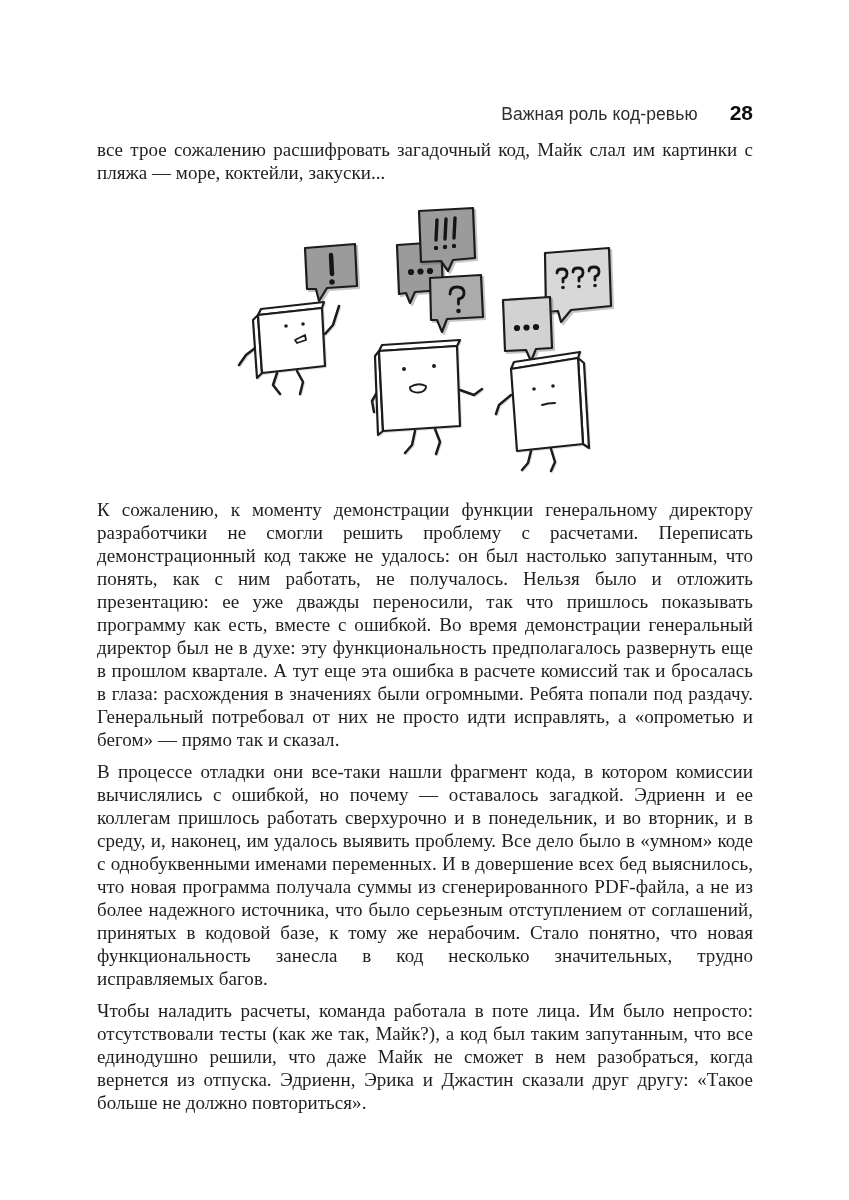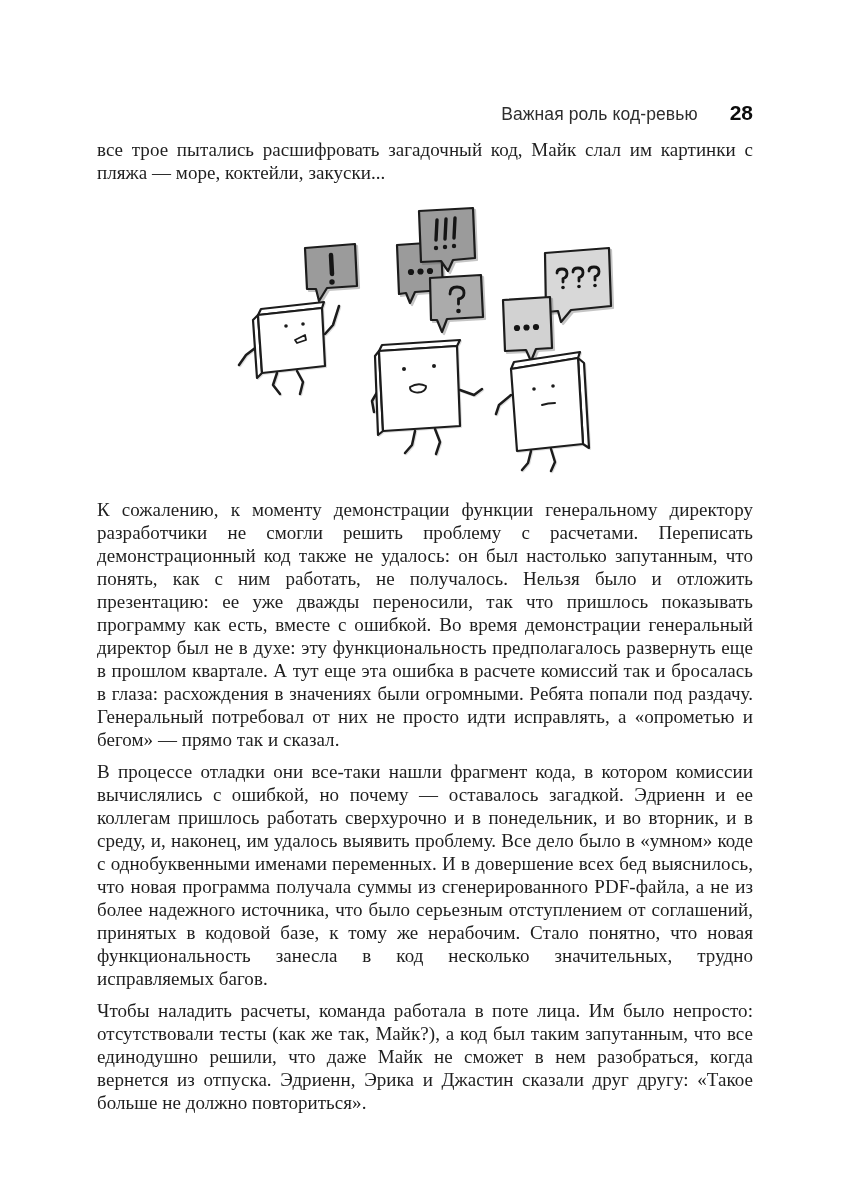--- a/index.html
+++ b/index.html
@@ -76,21 +76,21 @@
 
 <div class="page">
 
   <div class="running-head">
     <span class="chapter-title">Важная роль код-ревью</span>
     <span class="page-number">28</span>
   </div>
 
   <div class="text-column">
 
-    <p>все трое пытались расшифровать загадочный код, Майк слал им картинки с пляжа — море, коктейли, закуски...</p>
+    <p>все трое сожалению расшифровать загадочный код, Майк слал им картинки с пляжа — море, коктейли, закуски...</p>
 
     <figure class="illustration">
       <svg viewBox="0 0 420 290" width="420" height="290" role="img">
 
         <g class="bubble-g" aria-label="...">
           <path class="bubble-body" d="M168,47 L212,44 L214,92 L186,94 L181,105 L177,95 L170,96 Z" fill="#9b9b9b"></path>
           <circle class="gdot" cx="182" cy="74" r="3.1"></circle>
           <circle class="gdot" cx="191.5" cy="73.5" r="3.1"></circle>
           <circle class="gdot" cx="201" cy="73" r="3.1"></circle>
         </g>

